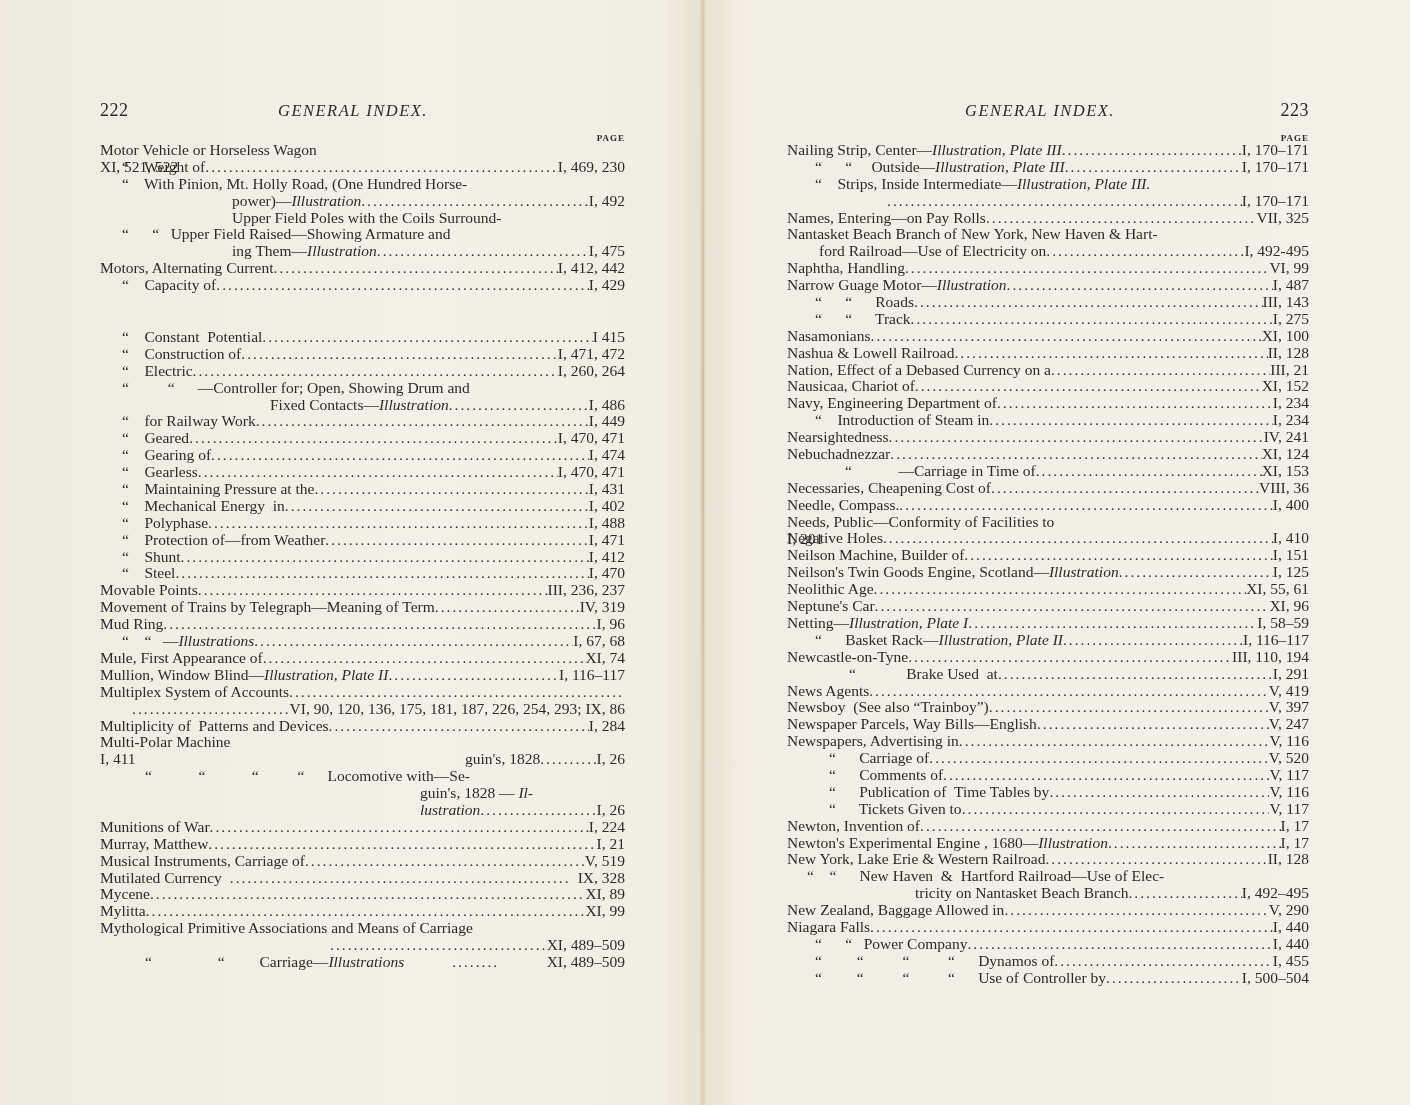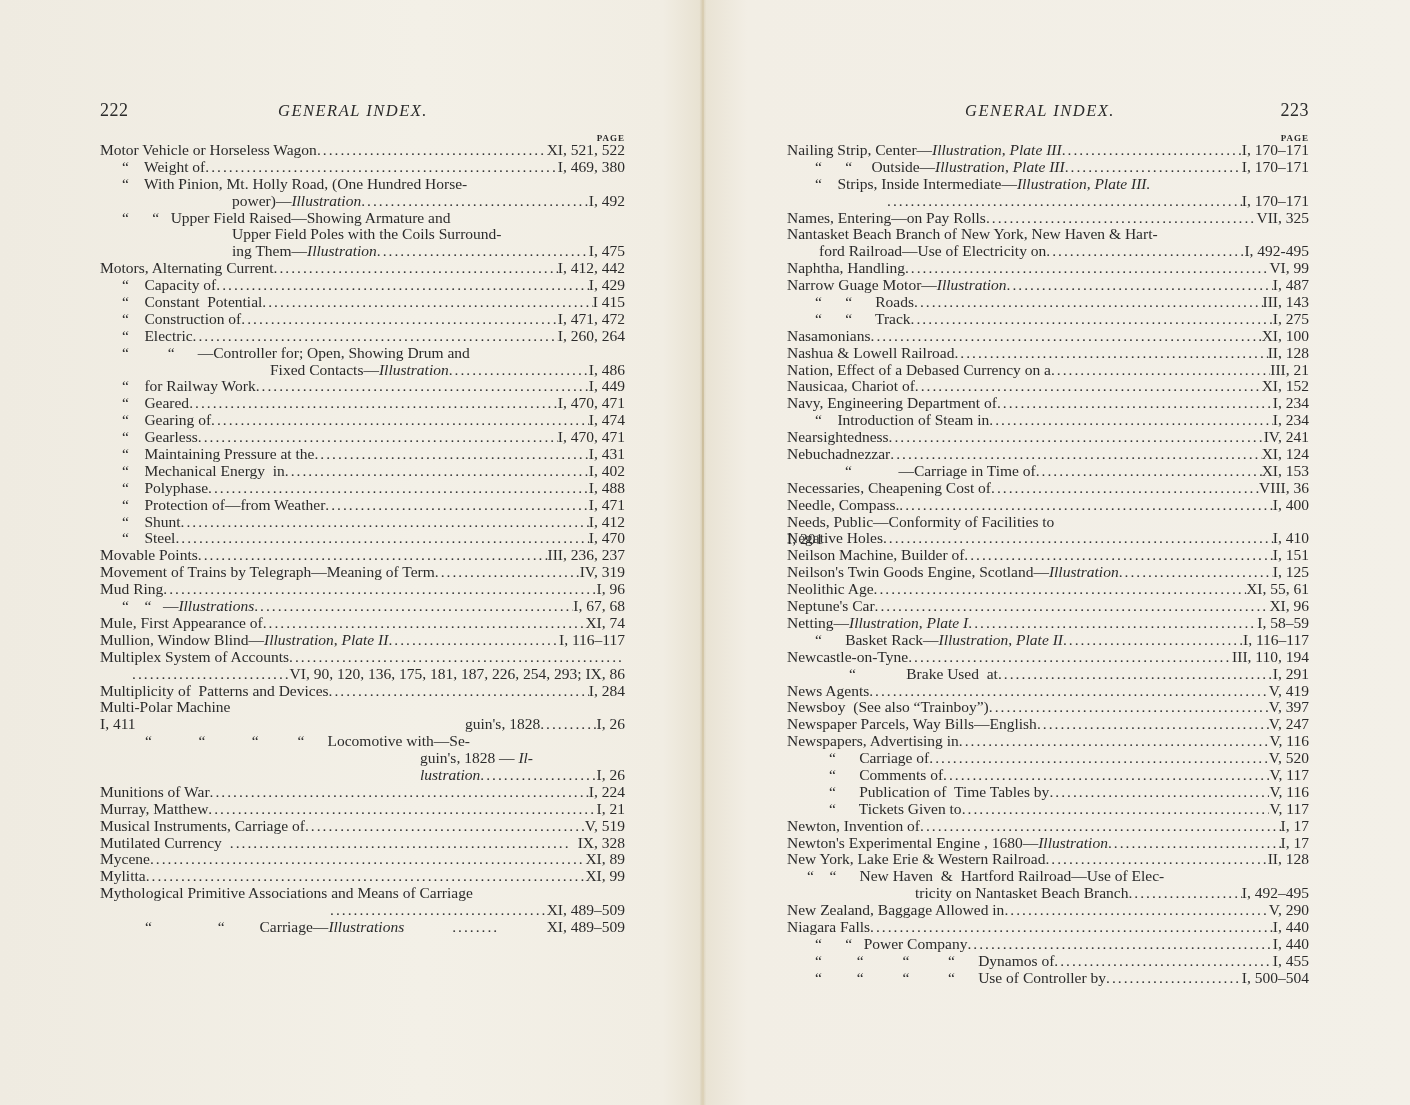--- a/index.html
+++ b/index.html
@@ -40,66 +40,66 @@
 <div class="spread"></div>
 <div class="gutter-line"></div>
 
 <div class="page left">
   <div class="running-head">
     <span class="folio">222</span>
     <span class="title">GENERAL INDEX.</span>
   </div>
   <div class="page-label">PAGE</div>
   <div class="entries" id="left-entries">
-      <div class="line" style="padding-left: 0px;">
+      <div class="line" style="padding-left: 0px; flex-direction: column;">
         <span class="txt" style="white-space: pre;">Motor Vehicle or Horseless Wagon</span>
         <span class="dots"></span>
         <span class="ref">XI, 521, 522</span>
       </div>
       <div class="line" style="padding-left: 22px;">
         <span class="txt" style="white-space: pre;">“    Weight of</span>
         <span class="dots"></span>
-        <span class="ref">I, 469, 380</span>
+        <span class="ref">I, 469, 230</span>
       </div>
       <div class="line nodots" style="padding-left: 22px;">
         <span class="txt" style="white-space: pre;">“    With Pinion, Mt. Holly Road, (One Hundred Horse-</span>
         <span class="dots"></span>
         <span class="ref"></span>
       </div>
       <div class="line" style="padding-left: 132px;">
         <span class="txt" style="white-space: pre;">power)—<i>Illustration</i></span>
         <span class="dots"></span>
         <span class="ref">I, 492</span>
       </div>
+      <div class="line nodots" style="padding-left: 132px;">
+        <span class="txt" style="white-space: pre;">Upper Field Poles with the Coils Surround-</span>
+        <span class="dots"></span>
+        <span class="ref"></span>
+      </div>
       <div class="line nodots" style="padding-left: 22px;">
         <span class="txt" style="white-space: pre;">“      “   Upper Field Raised—Showing Armature and</span>
         <span class="dots"></span>
         <span class="ref"></span>
       </div>
-      <div class="line nodots" style="padding-left: 132px;">
-        <span class="txt" style="white-space: pre;">Upper Field Poles with the Coils Surround-</span>
-        <span class="dots"></span>
-        <span class="ref"></span>
-      </div>
       <div class="line" style="padding-left: 132px;">
         <span class="txt" style="white-space: pre;">ing Them—<i>Illustration</i></span>
         <span class="dots"></span>
         <span class="ref">I, 475</span>
       </div>
       <div class="line" style="padding-left: 0px;">
         <span class="txt" style="white-space: pre;">Motors, Alternating Current</span>
         <span class="dots"></span>
         <span class="ref">I, 412, 442</span>
       </div>
       <div class="line" style="padding-left: 22px;">
         <span class="txt" style="white-space: pre;">“    Capacity of</span>
         <span class="dots"></span>
         <span class="ref">I, 429</span>
       </div>
-      <div class="line" style="padding-left: 22px;">
+      <div class="line" style="padding-left: 22px; margin-top: 35px;">
         <span class="txt" style="white-space: pre;">“    Constant  Potential</span>
         <span class="dots"></span>
         <span class="ref">I 415</span>
       </div>
       <div class="line" style="padding-left: 22px;">
         <span class="txt" style="white-space: pre;">“    Construction of</span>
         <span class="dots"></span>
         <span class="ref">I, 471, 472</span>
       </div>
       <div class="line" style="padding-left: 22px;">

